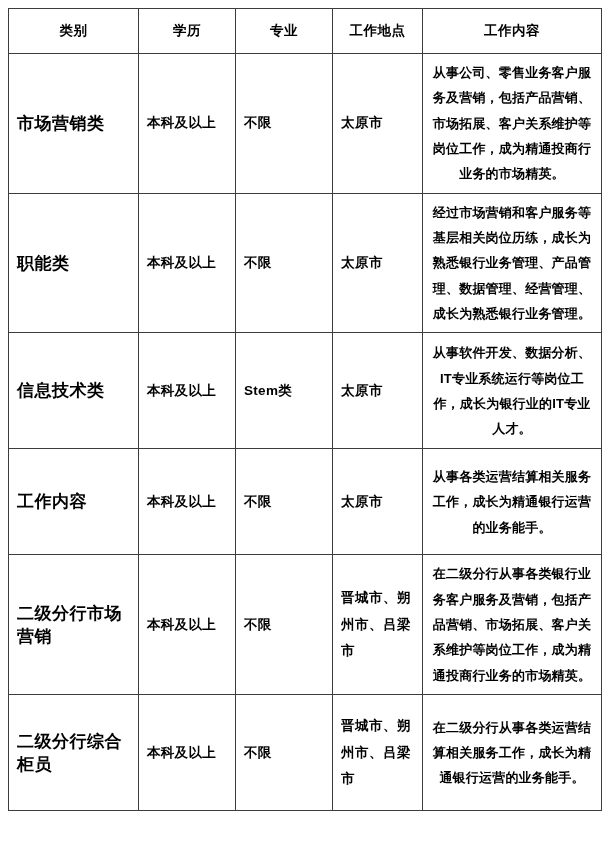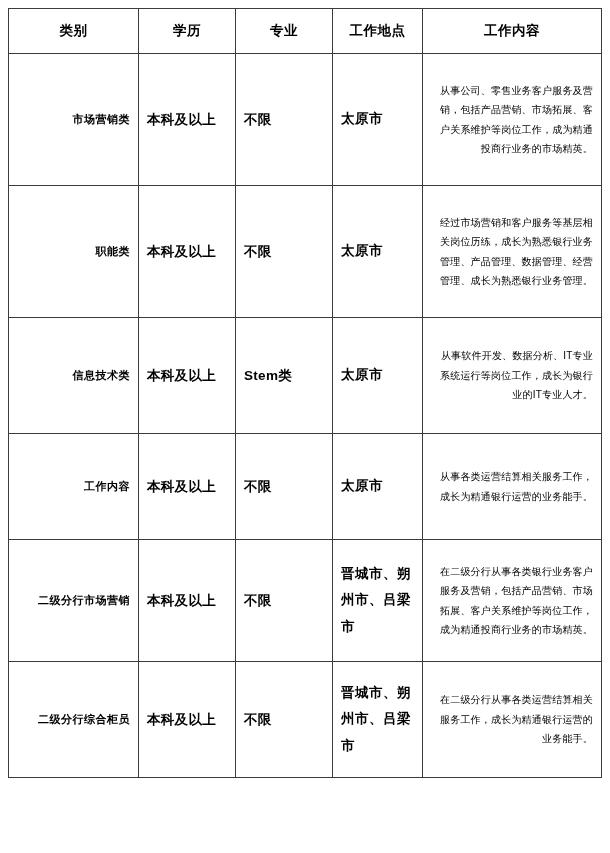--- a/index.html
+++ b/index.html
@@ -49,37 +49,38 @@
 
   tbody td {
     font-size: 13px;
   }
   td.c-center {
     font-weight: bold;
     font-size: 13.5px;
     letter-spacing: 0.3px;
   }
   td.c-cat {
-    text-align: right;
+    text-align: left;
     font-weight: bold;
-    font-size: 11px;
+    font-size: 17px;
     letter-spacing: 0.5px;
   }
   td.c-loc {
     font-weight: bold;
     font-size: 13.5px;
     line-height: 1.95;
     letter-spacing: 0.5px;
   }
   td.c-duty {
-    text-align: right;
-    font-size: 10px;
+    text-align: center;
+    font-size: 13px;
     line-height: 1.95;
     letter-spacing: 0.2px;
     padding: 8px 10px;
+    font-weight: bold;
   }
   .row-h1 { height: 132px; }
   .row-h2 { height: 132px; }
   .row-h3 { height: 116px; }
   .row-h4 { height: 106px; }
   .row-h5 { height: 122px; }
   .row-h6 { height: 116px; }
 </style>
 </head>
 <body>

